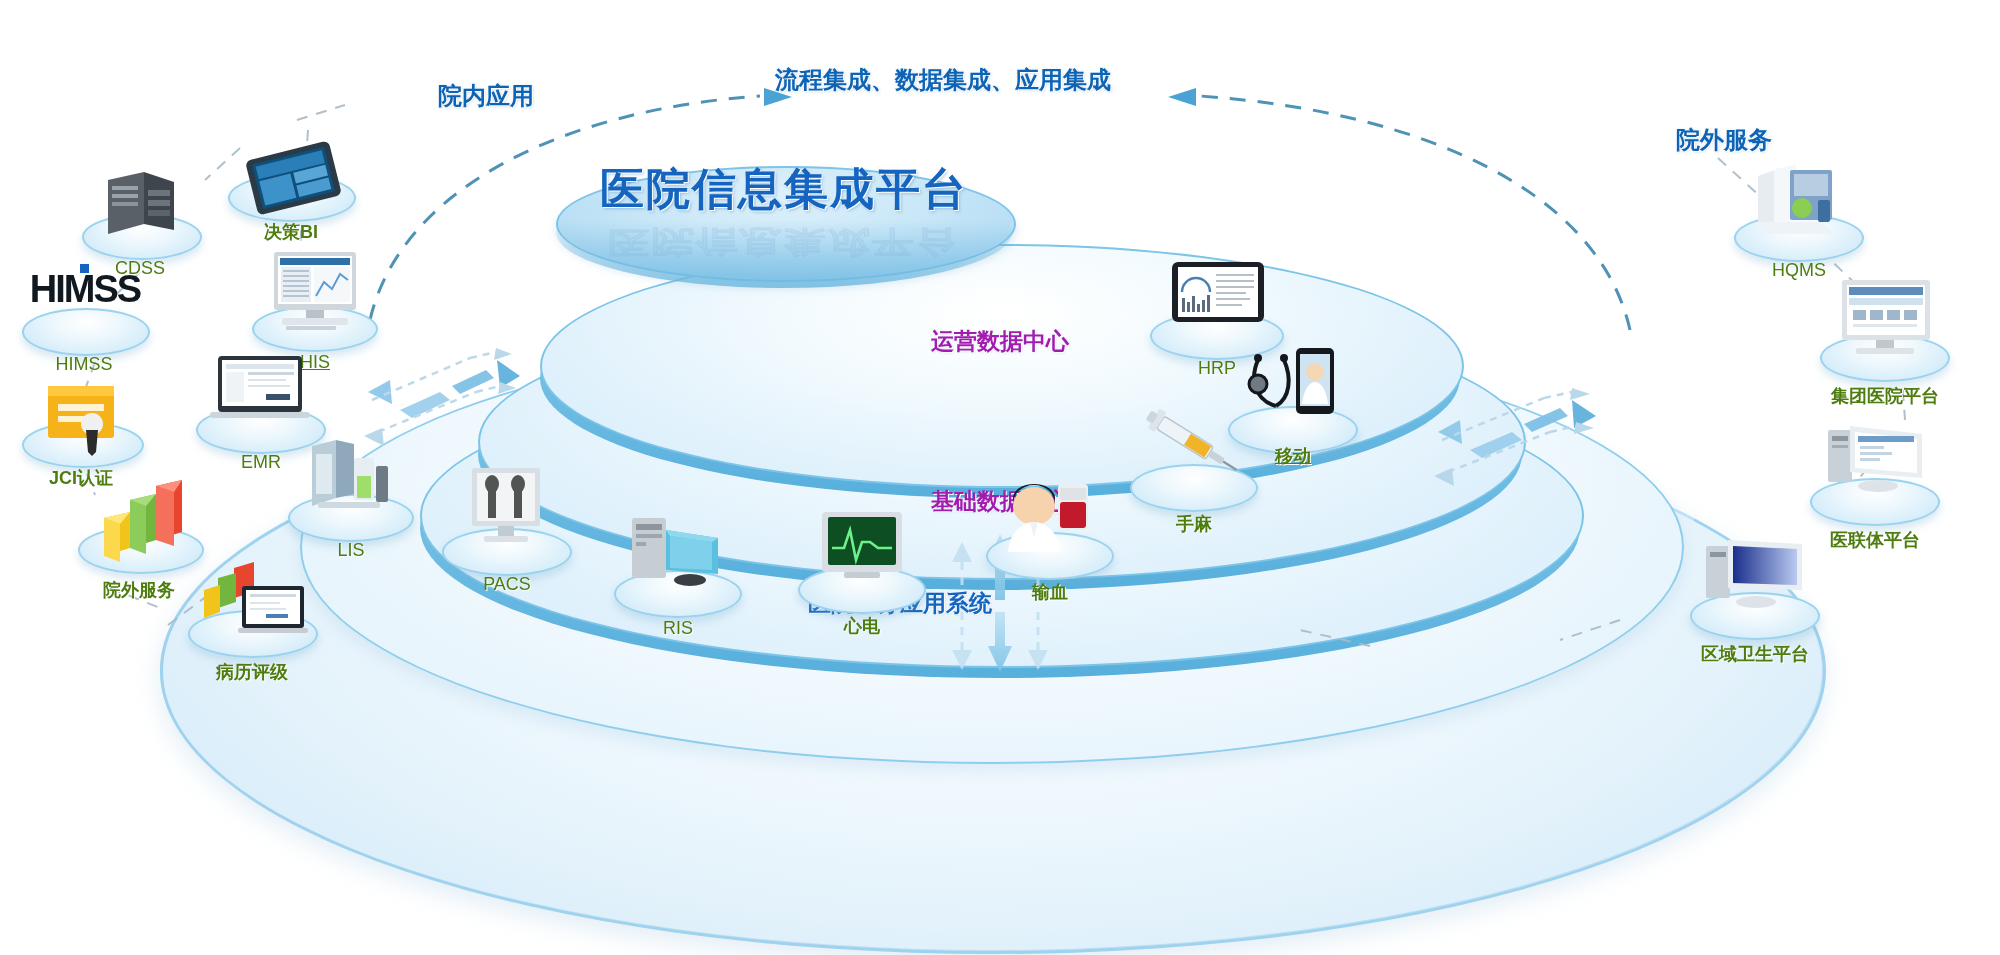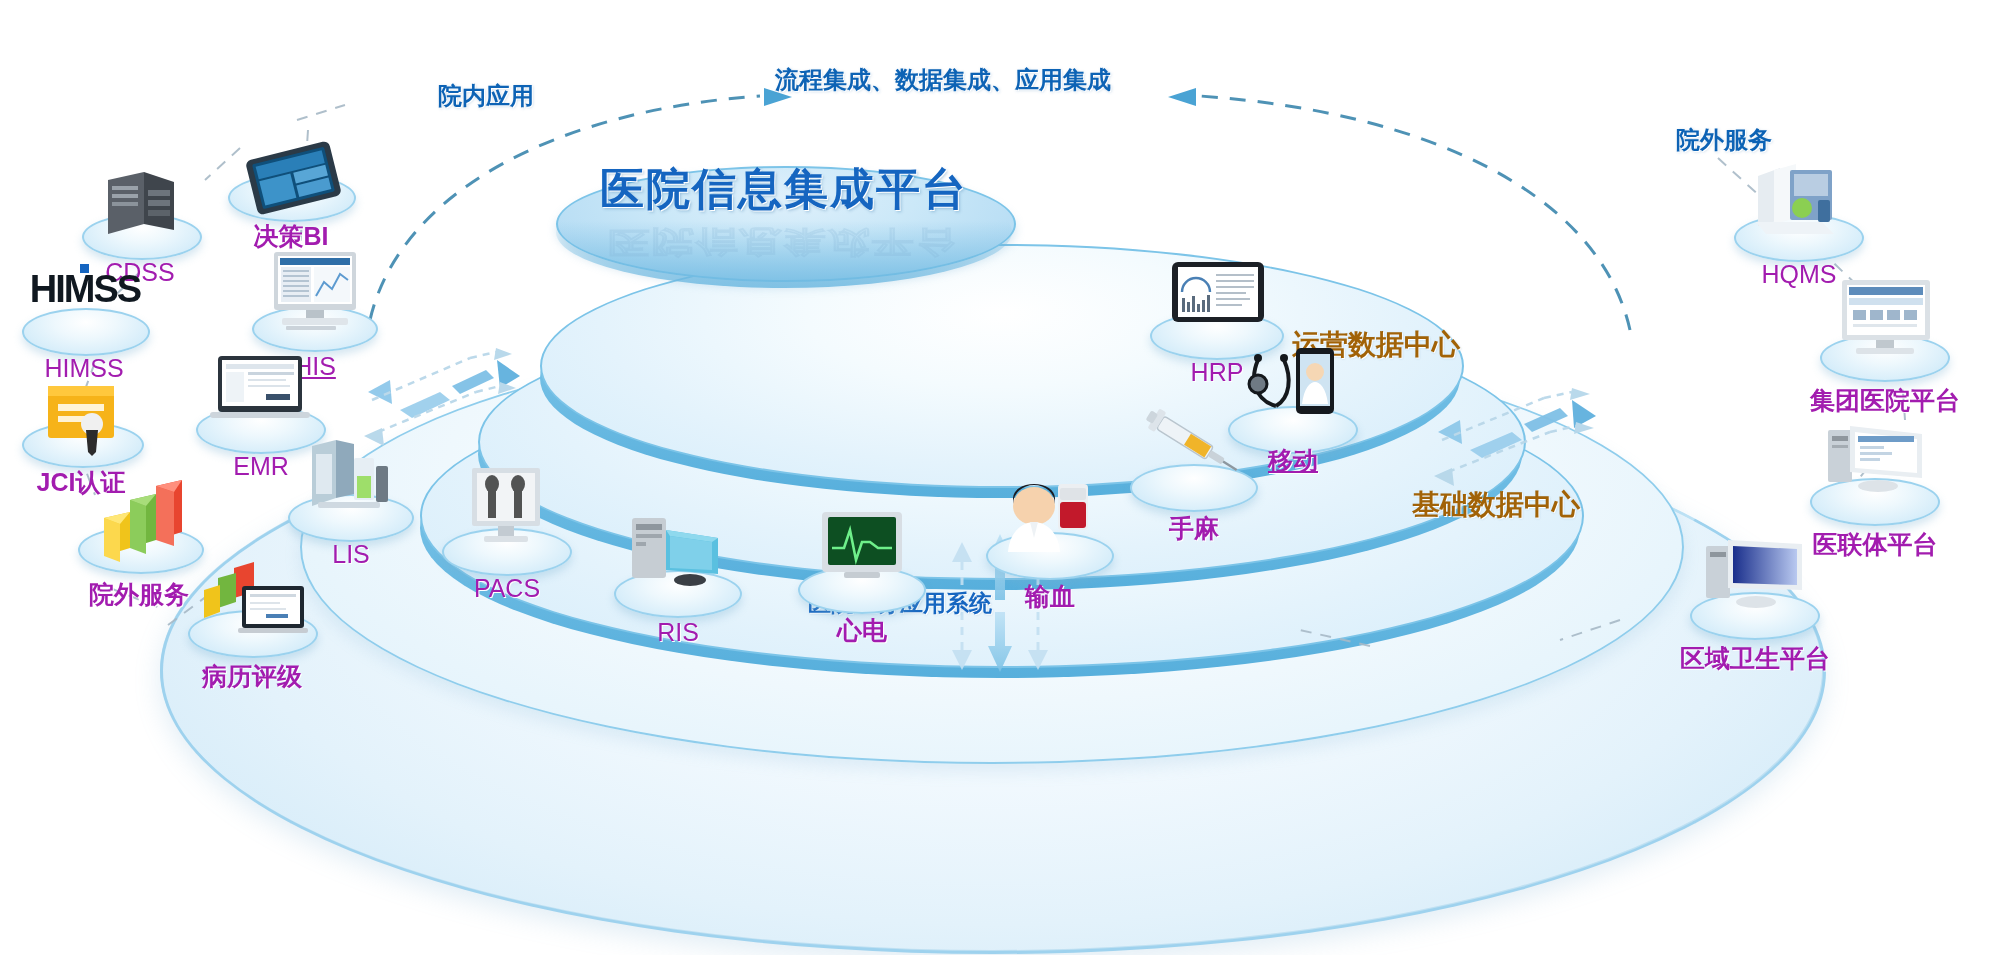--- a/index.html
+++ b/index.html
@@ -67,22 +67,22 @@
     text-shadow:1px 1px 0 #ffffff, 2px 2px 3px rgba(60,120,170,.35);
     z-index:14;white-space:nowrap;
   }
   .main-title-ghost{
     position:absolute;left:556px;top:214px;width:456px;text-align:center;
     font-size:42px;font-weight:bold;color:transparent;letter-spacing:2px;
     -webkit-text-stroke:1px rgba(120,170,205,.35);
     z-index:13;white-space:nowrap;transform:scaleY(-.72);opacity:.55;
   }
   .tier-label{
-    position:absolute;text-align:right;font-size:28px;font-weight:bold;
-    color:#a16207;z-index:15;white-space:nowrap;
+    position:absolute;text-align:center;font-size:23px;font-weight:bold;
+    color:#a21caf;z-index:15;white-space:nowrap;
     text-shadow:1px 1px 0 #ffffff,1px 1px 2px rgba(70,130,180,.3);
   }
   .tl1{left:540px;top:326px;width:920px;}
   .tl2{left:478px;top:418px;width:1044px;}
   .tl3{left:420px;top:486px;width:1160px;}
 
   .biz-label{
     position:absolute;left:620px;top:588px;width:560px;text-align:center;
     font-size:23px;font-weight:bold;color:#1565c0;z-index:16;white-space:nowrap;
     text-shadow:1px 1px 0 #fff,1px 1px 2px rgba(70,130,180,.3);
@@ -106,21 +106,21 @@
   
   .node{position:absolute;z-index:25;}
   .disc{
     position:absolute;border-radius:50%;
     background:radial-gradient(ellipse at 50% 28%, #ffffff 0%, #eef8fd 35%, #d8eefa 72%, #c4e4f6 100%);
     border:2px solid #9bd2ee;
     box-shadow:0 5px 9px rgba(120,175,210,.30);
   }
   .node-label{
     position:absolute;text-align:center;white-space:nowrap;
-    font-size:25px;font-weight:normal;color:#a21caf;
+    font-size:18px;font-weight:normal;color:#4d7c0f;
     text-shadow:1px 1px 0 #fff;
     z-index:31;
   }
   .node-label.cn{font-weight:bold;}
 
   
   svg.overlay{position:absolute;left:0;top:0;width:2000px;height:955px;z-index:12;pointer-events:none;}
 </style>
 </head>
 <body>

